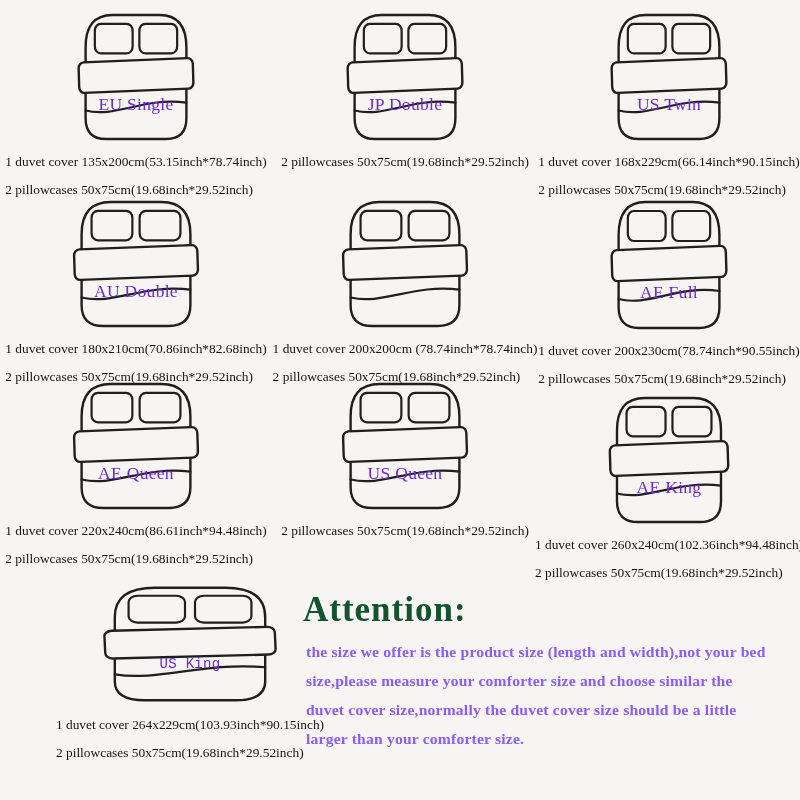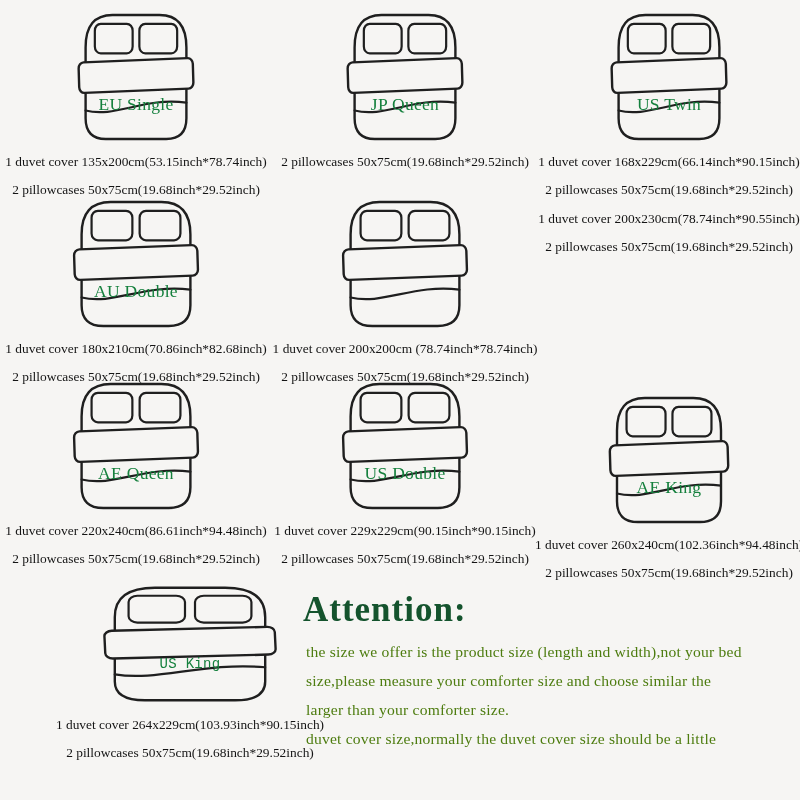--- a/index.html
+++ b/index.html
@@ -18,40 +18,40 @@
   #row2 { top:199px; }
   #row3 { top:381px; }
 
   .cell { display:flex; flex-direction:column; align-items:center; }
   .bedwrap { position:relative; }
   .bedwrap.drop { margin-top:14px; }
   .bed-svg { display:block; }
 
   .bed-label {
     position:absolute; left:0; right:0; top:63%;
-    text-align:center; font-size:17.5px; color:#15803d;
+    text-align:center; font-size:17.5px; color:#6d28d9;
     letter-spacing:0.3px; white-space:nowrap;
   }
   .king .bed-label { top:60%; font-size:14px;font-family:Liberation Mono, monospace; }
 
-  .specs { text-align:center; margin-top:12px; }
+  .specs { margin-top:12px; }
   #row3 .specs { }
   .spec-line { font-size:13.4px; white-space:nowrap; color:#141414; }
   .spec-line + .spec-line { margin-top:12px; }
 
   #row4-bed { position:absolute; top:585px; left:0; width:380px;
               display:flex; flex-direction:column; align-items:center; }
   #row4-bed .specs { margin-top:14px; }
 
   #attention { position:absolute; top:590px; left:303px; width:486px; }
   .attention-title { font-size:35px; font-weight:bold; letter-spacing:1px;
                      color:#14532d; }
   .attention-body { margin-top:7px; padding-left:3px; }
-  .attention-line { font-size:15.6px; font-weight:normal; line-height:29px;
-                    letter-spacing:0.2px; white-space:nowrap; color:#4d7c0f; }
+  .attention-line { font-size:15.6px; font-weight:bold; line-height:29px;
+                    letter-spacing:0.2px; white-space:nowrap; color:#8b5cf6; }
 </style>
 </head>
 <body>
 
 <svg width="0" height="0" style="position:absolute" aria-hidden="true">
   <symbol id="bed" viewBox="0 0 150 132">
     <path d="M 15 108 L 15 36 Q 15 3 47 3 L 103 3 Q 135 3 135 36 L 135 108 Q 135 129 111 129 L 39 129 Q 15 129 15 108 Z" fill="#f6f5f3" stroke="#1f1f1f" stroke-width="2.4" vector-effect="non-scaling-stroke" stroke-linejoin="round"></path>
     <rect x="26" y="12" width="45" height="30" rx="7" fill="#f6f5f3" stroke="#1f1f1f" stroke-width="2.2" vector-effect="non-scaling-stroke"></rect>
     <rect x="79" y="12" width="45" height="30" rx="7" fill="#f6f5f3" stroke="#1f1f1f" stroke-width="2.2" vector-effect="non-scaling-stroke"></rect>
     <rect x="7" y="49" width="136" height="31" rx="6" transform="rotate(-2 75 64)" fill="#f6f5f3" stroke="#1f1f1f" stroke-width="2.4" vector-effect="non-scaling-stroke"></rect>
@@ -72,21 +72,21 @@
       <div class="specs">
         <div class="spec-line">1 duvet cover 135x200cm(53.15inch*78.74inch)</div>
         <div class="spec-line">2 pillowcases 50x75cm(19.68inch*29.52inch)</div>
       </div>
     </div>
     <div class="cell">
       <div class="bedwrap">
         <svg class="bed-svg" width="126" height="130" viewBox="0 0 150 132" preserveAspectRatio="none">
             <use href="#bed"></use>
           </svg>
-        <div class="bed-label">JP Queen</div>
+        <div class="bed-label">JP Double</div>
       </div>
       <div class="specs">
         <div class="spec-line">2 pillowcases 50x75cm(19.68inch*29.52inch)</div>
       </div>
     </div>
     <div class="cell">
       <div class="bedwrap">
         <svg class="bed-svg" width="126" height="130" viewBox="0 0 150 132" preserveAspectRatio="none">
             <use href="#bed"></use>
           </svg>
@@ -117,20 +117,26 @@
         <svg class="bed-svg" width="136" height="130" viewBox="0 0 150 132" preserveAspectRatio="none">
             <use href="#bed"></use>
           </svg>
       </div>
       <div class="specs">
         <div class="spec-line">1 duvet cover 200x200cm (78.74inch*78.74inch)</div>
         <div class="spec-line">2 pillowcases 50x75cm(19.68inch*29.52inch)</div>
       </div>
     </div>
     <div class="cell">
+      <div class="bedwrap">
+        <svg class="bed-svg" width="126" height="132" viewBox="0 0 150 132" preserveAspectRatio="none">
+            <use href="#bed"></use>
+          </svg>
+        <div class="bed-label">AE Full</div>
+      </div>
       <div class="specs">
         <div class="spec-line">1 duvet cover 200x230cm(78.74inch*90.55inch)</div>
         <div class="spec-line">2 pillowcases 50x75cm(19.68inch*29.52inch)</div>
       </div>
     </div>
   </div>
 
   <div class="row" id="row3">
     <div class="cell">
       <div class="bedwrap">
@@ -142,24 +148,23 @@
       <div class="specs">
         <div class="spec-line">1 duvet cover 220x240cm(86.61inch*94.48inch)</div>
         <div class="spec-line">2 pillowcases 50x75cm(19.68inch*29.52inch)</div>
       </div>
     </div>
     <div class="cell">
       <div class="bedwrap">
         <svg class="bed-svg" width="136" height="130" viewBox="0 0 150 132" preserveAspectRatio="none">
             <use href="#bed"></use>
           </svg>
-        <div class="bed-label">US Double</div>
-      </div>
-      <div class="specs">
-        <div class="spec-line">1 duvet cover 229x229cm(90.15inch*90.15inch)</div>
+        <div class="bed-label">US Queen</div>
+      </div>
+      <div class="specs">
         <div class="spec-line">2 pillowcases 50x75cm(19.68inch*29.52inch)</div>
       </div>
     </div>
     <div class="cell">
       <div class="bedwrap drop">
         <svg class="bed-svg" width="130" height="130" viewBox="0 0 150 132" preserveAspectRatio="none">
             <use href="#bed"></use>
           </svg>
         <div class="bed-label">AE King</div>
       </div>
@@ -181,18 +186,18 @@
       <div class="spec-line">1 duvet cover 264x229cm(103.93inch*90.15inch)</div>
       <div class="spec-line">2 pillowcases 50x75cm(19.68inch*29.52inch)</div>
     </div>
   </div>
 
   <div id="attention">
     <div class="attention-title">Attention:</div>
     <div class="attention-body">
       <div class="attention-line">the size we offer is the product size (length and width),not your bed</div>
       <div class="attention-line">size,please measure your comforter size and choose similar the</div>
+      <div class="attention-line">duvet cover size,normally the duvet cover size should be a little</div>
       <div class="attention-line">larger than your comforter size.</div>
-      <div class="attention-line">duvet cover size,normally the duvet cover size should be a little</div>
     </div>
   </div>
 
 </div>
 
 </body></html>

